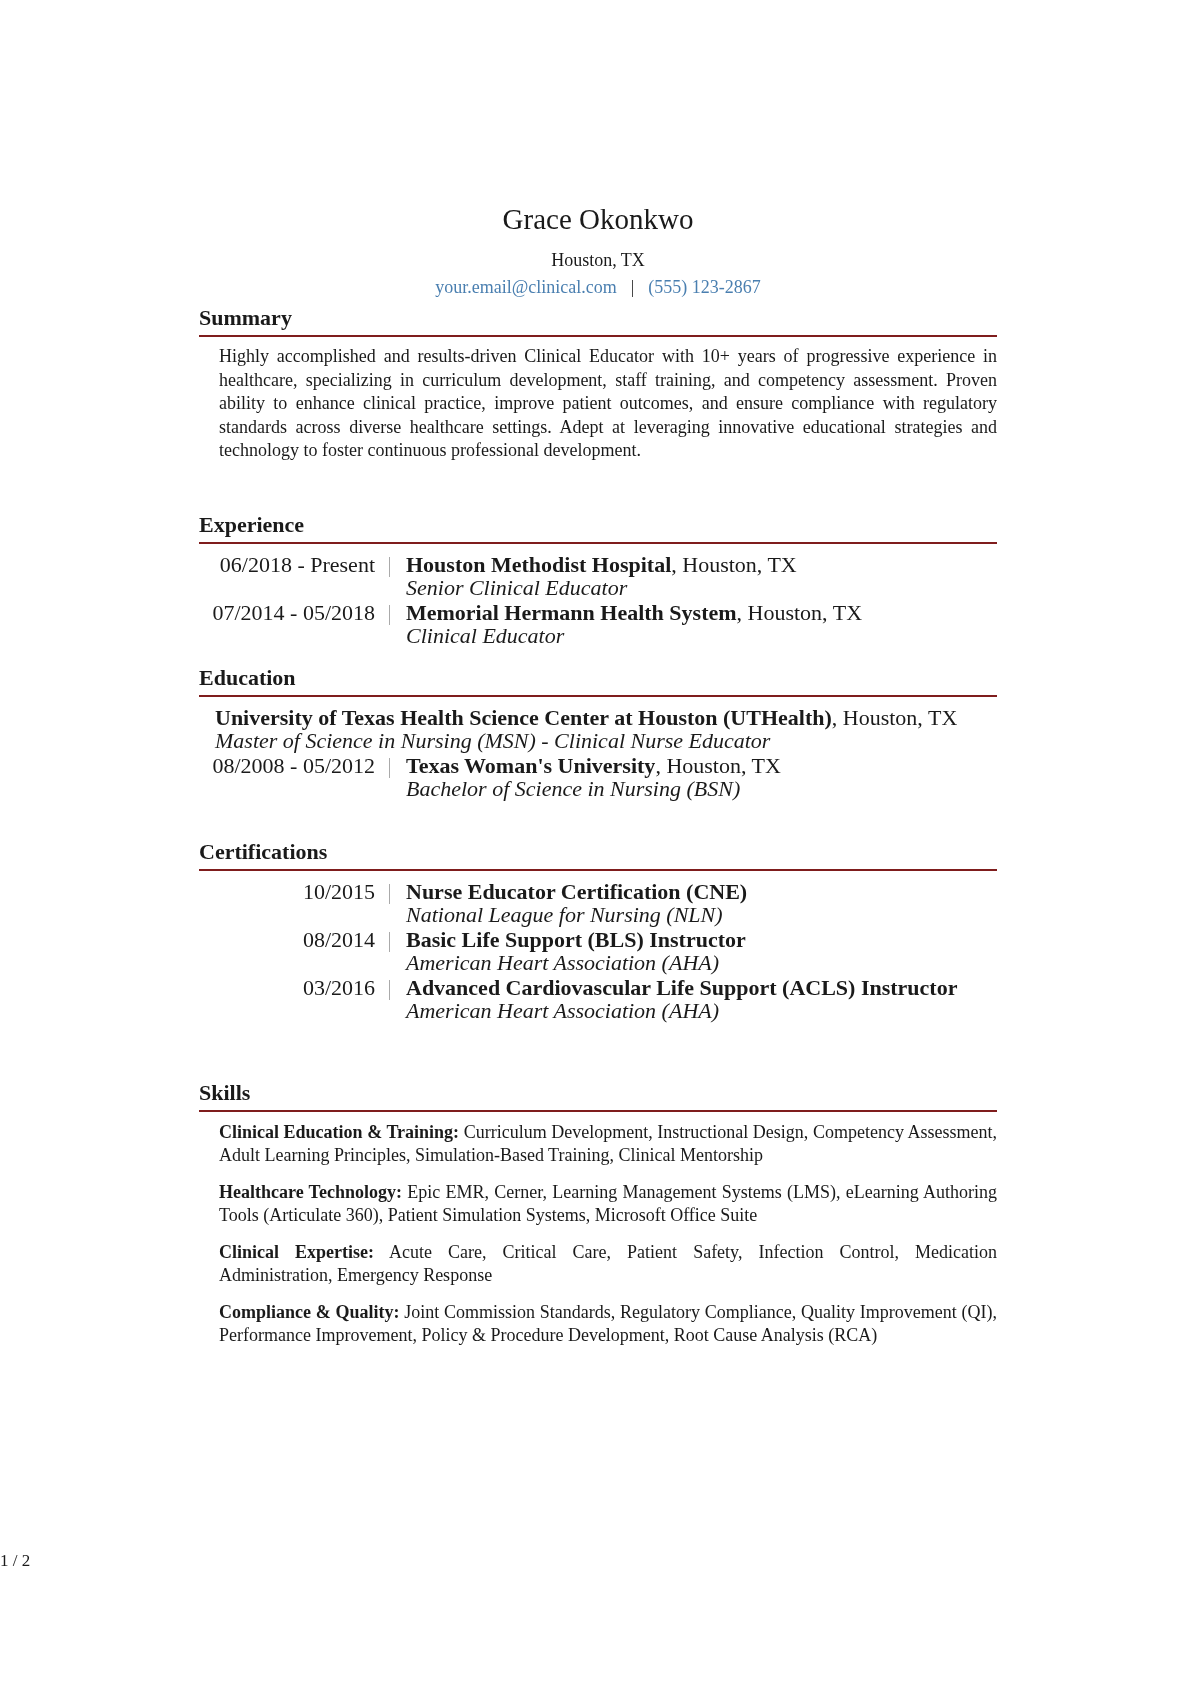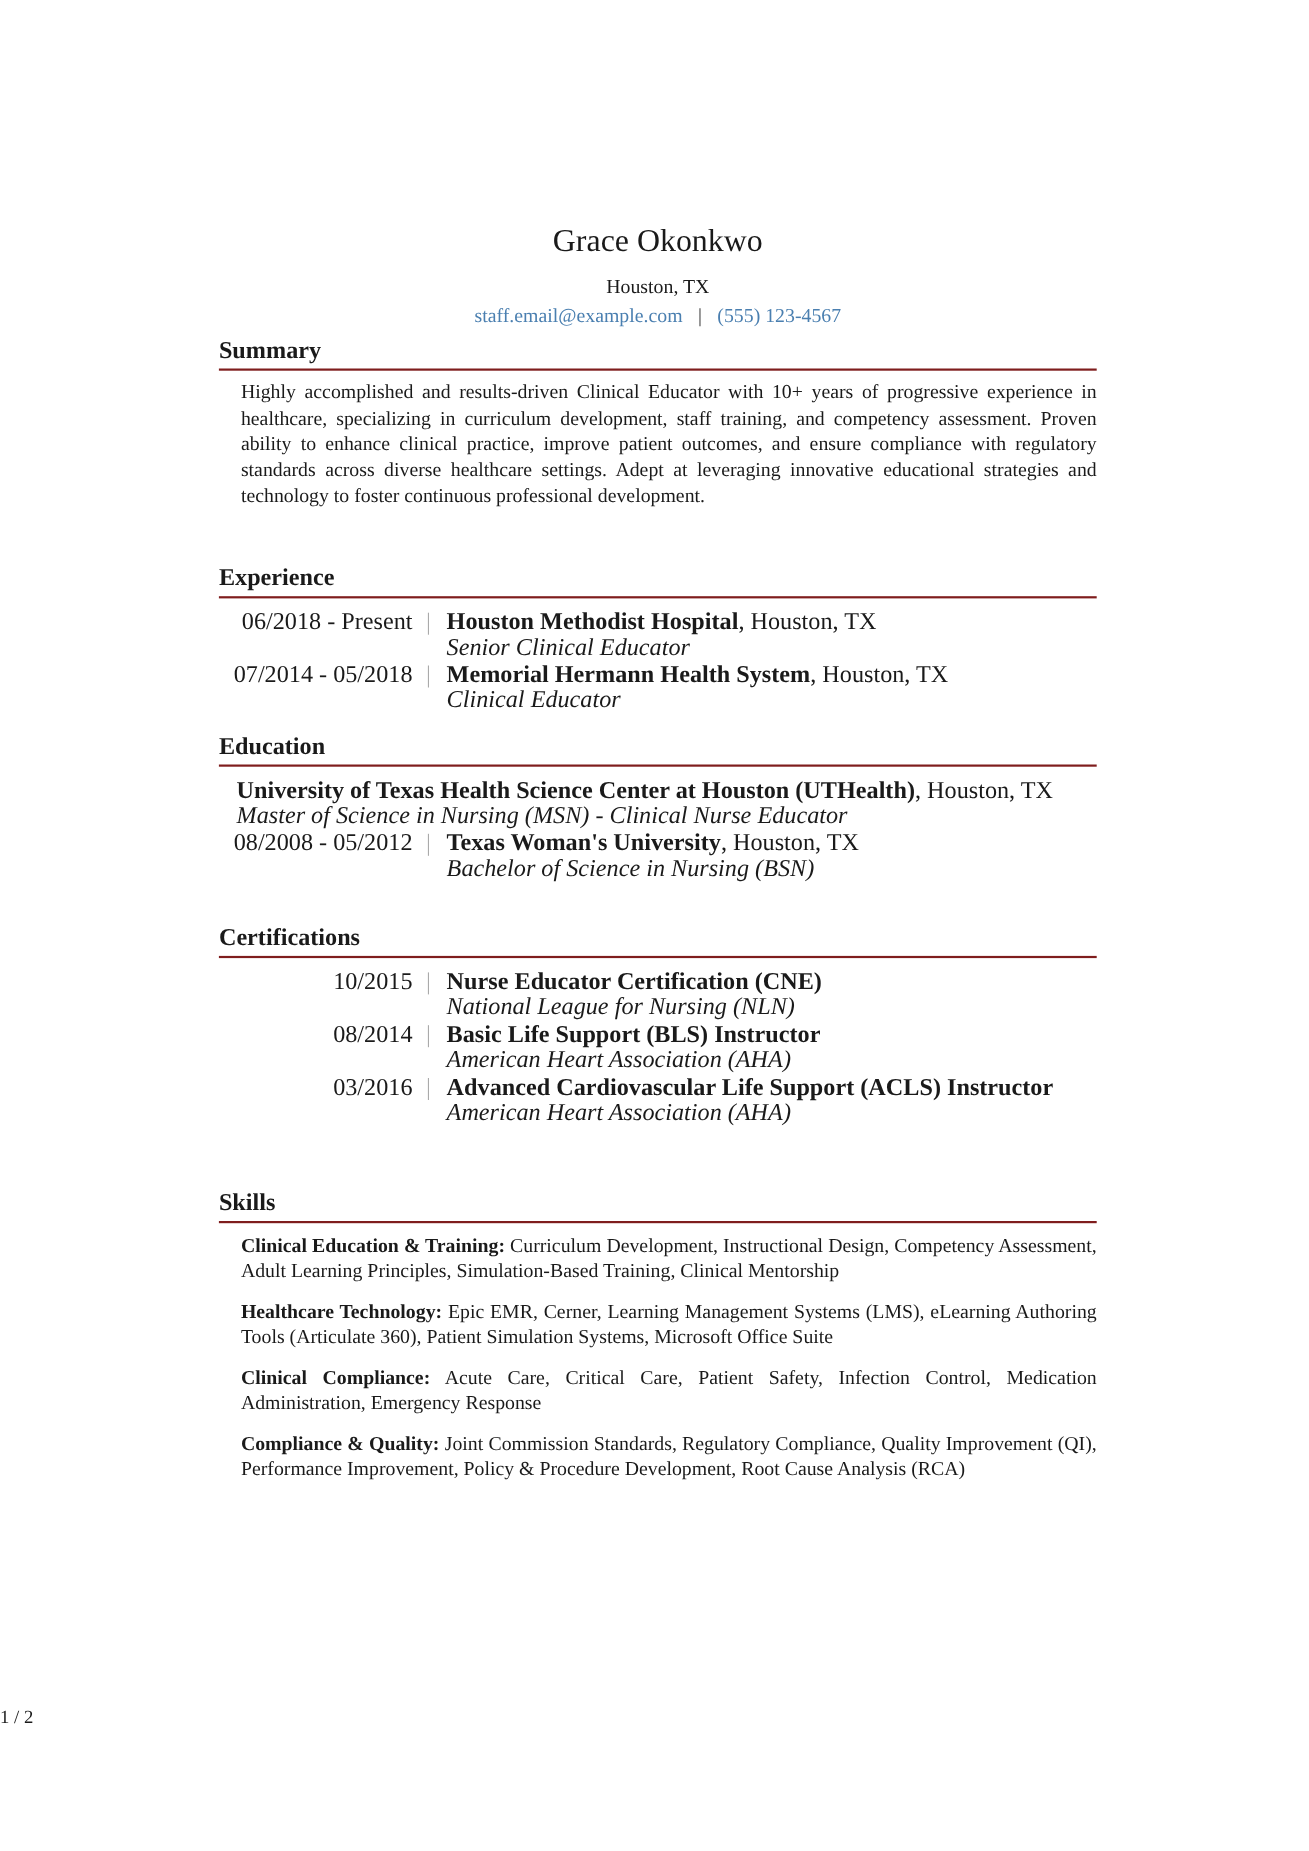--- a/index.html
+++ b/index.html
@@ -48,21 +48,21 @@
   </style>
 </head>
 <body>
 
 <div class="page">
 
   <div class="header">
     <h1 class="name">Grace Okonkwo</h1>
     <div class="location">Houston, TX</div>
     <div class="contact">
-      <a>staff.email@example.com</a><span class="sep">|</span><a>(555) 123-4567</a>
+      <a>your.email@clinical.com</a><span class="sep">|</span><a>(555) 123-2867</a>
     </div>
   </div>
 
   <div class="section" style="top:304px;">
     <h2 class="section-title">Summary</h2>
     <p class="summary-text">Highly accomplished and results-driven Clinical Educator with 10+ years of progressive experience in healthcare, specializing in curriculum development, staff training, and competency assessment. Proven ability to enhance clinical practice, improve patient outcomes, and ensure compliance with regulatory standards across diverse healthcare settings. Adept at leveraging innovative educational strategies and technology to foster continuous professional development.</p>
   </div>
 
   <div class="section" style="top:511px;">
     <h2 class="section-title">Experience</h2>
@@ -128,20 +128,20 @@
         </div>
       </div>
     </div>
   </div>
 
   <div class="section" style="top:1079px;">
     <h2 class="section-title">Skills</h2>
     <div class="skills-list">
       <p class="skill"><b>Clinical Education &amp; Training:</b><span> Curriculum Development, Instructional Design, Competency Assessment, Adult Learning Principles, Simulation-Based Training, Clinical Mentorship</span></p>
       <p class="skill"><b>Healthcare Technology:</b><span> Epic EMR, Cerner, Learning Management Systems (LMS), eLearning Authoring Tools (Articulate 360), Patient Simulation Systems, Microsoft Office Suite</span></p>
-      <p class="skill"><b>Clinical Compliance:</b><span> Acute Care, Critical Care, Patient Safety, Infection Control, Medication Administration, Emergency Response</span></p>
+      <p class="skill"><b>Clinical Expertise:</b><span> Acute Care, Critical Care, Patient Safety, Infection Control, Medication Administration, Emergency Response</span></p>
       <p class="skill"><b>Compliance &amp; Quality:</b><span> Joint Commission Standards, Regulatory Compliance, Quality Improvement (QI), Performance Improvement, Policy &amp; Procedure Development, Root Cause Analysis (RCA)</span></p>
     </div>
   </div>
 
 </div>
 
 <div class="footer">1 / 2</div>
 
 </body></html>

